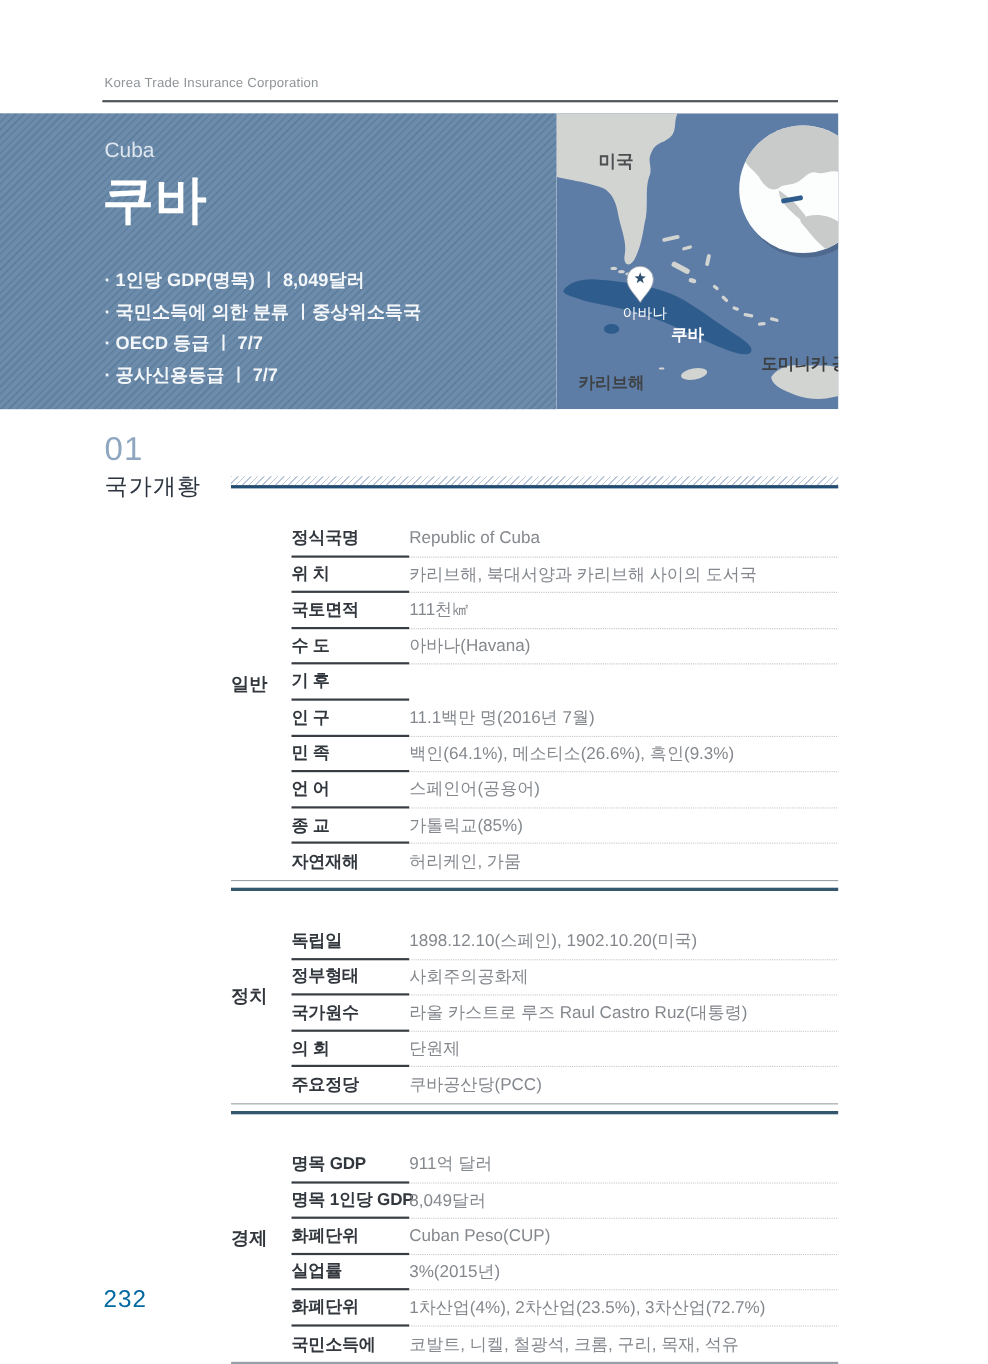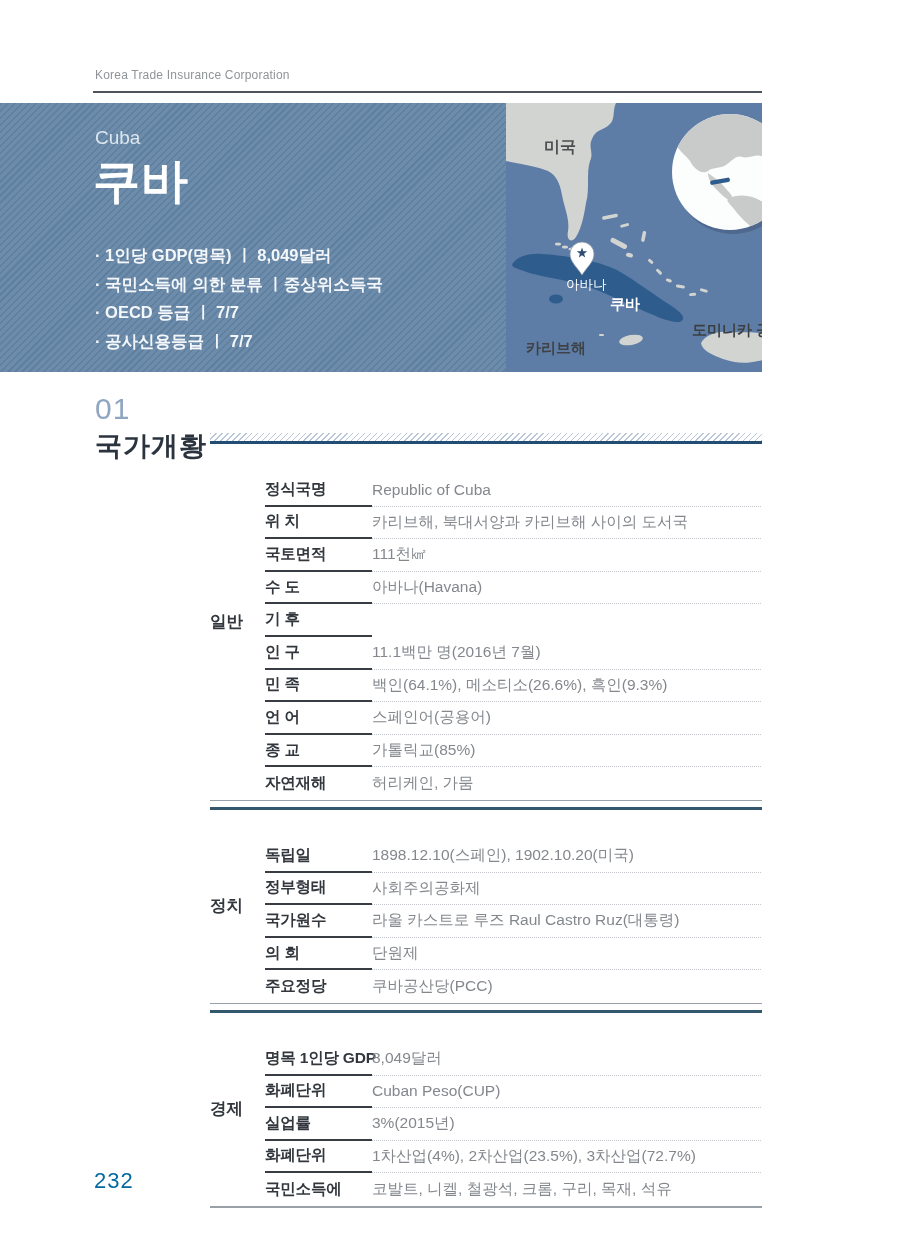--- a/index.html
+++ b/index.html
@@ -34,21 +34,21 @@
   .bullets{position:absolute;left:95px;top:138px;}
   .bullet{font-size:16.5px;font-weight:bold;color:#f4f7fa;line-height:28.5px;white-space:nowrap;}
 
   
   .map{position:absolute;left:506px;top:103px;width:297px;height:269px;}
   .map svg{display:block;}
   .map text{font-family:"Liberation Sans",sans-serif;}
 
   
   .sec-num{position:absolute;left:95px;top:392px;font-size:30px;font-weight:300;color:var(--section_num);letter-spacing:1px;}
-  .sec-title{position:absolute;left:95px;top:428px;font-size:27px;font-weight:bold;color:#2a333e;letter-spacing:1px;}
+  .sec-title{position:absolute;left:95px;top:428px;font-size:21px;font-weight:normal;color:#2a333e;letter-spacing:1px;}
 
   
   .info-table{position:absolute;left:210px;top:433px;width:593px;}
   .hatch-bar{height:11px;background:repeating-linear-gradient(135deg,#b9c6d8 0 1px,#ffffff 1px 4.2px);
     border-bottom:3px solid var(--accent_navy);}
   .group{display:flex;}
   .group-name{width:55px;display:flex;align-items:center;font-size:16.5px;font-weight:bold;color:var(--label_text);}
   .rows{flex:1;margin-top:30px;}
   .row{display:flex;align-items:center;height:32.6px;}
   .cell-label{width:107px;height:100%;display:flex;align-items:center;font-size:15.5px;font-weight:bold;
@@ -227,20 +227,24 @@
               <div class="cell-label">주요정당</div>
               <div class="cell-value">쿠바공산당(PCC)</div>
             </div>
           </div>
         </div>
         <div class="group-divider"></div>
         <div class="group">
           <div class="group-name">경제</div>
           <div class="rows">
             <div class="row">
+              <div class="cell-label">명목 GDP</div>
+              <div class="cell-value">911억 달러</div>
+            </div>
+            <div class="row">
               <div class="cell-label">명목 1인당 GDP</div>
               <div class="cell-value">8,049달러</div>
             </div>
             <div class="row">
               <div class="cell-label">화폐단위</div>
               <div class="cell-value">Cuban Peso(CUP)</div>
             </div>
             <div class="row">
               <div class="cell-label">실업률</div>
               <div class="cell-value">3%(2015년)</div>

